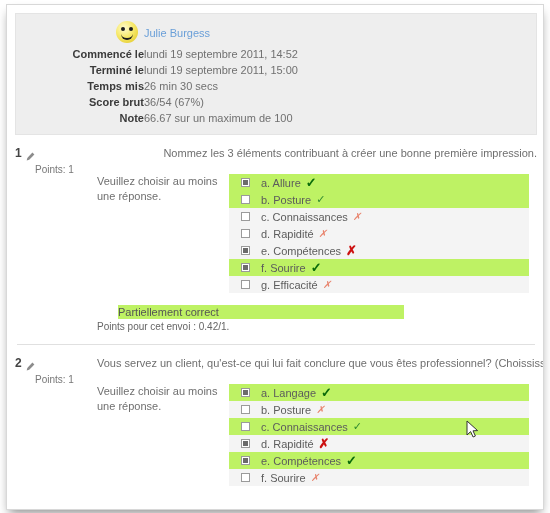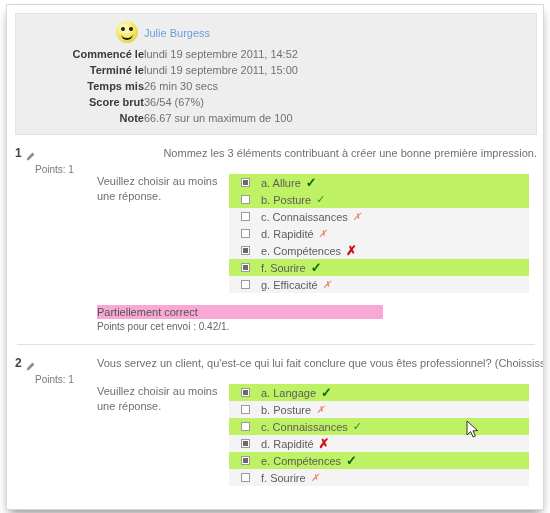--- a/index.html
+++ b/index.html
@@ -214,26 +214,27 @@
   
   .feedback { margin-top: 12px; padding-left: 0; }
   .comment-link {
     display: block;
     color: #6a9fd8;
     font-size: 11px;
     text-decoration: none;
     margin-bottom: 7px;
   }
   .grade-banner {
-    background: #f9a8d4;
+    background: #bef264;
     color: #555555;
     font-size: 11px;
     display: inline-block;
     padding: 1px 0;
     width: 286px;
+    margin-left: 21px;
   }
   .grade-points {
     font-size: 10px;
     color: #666666;
     margin-top: 2px;
   }
 </style>
 </head>
 <body>
 

